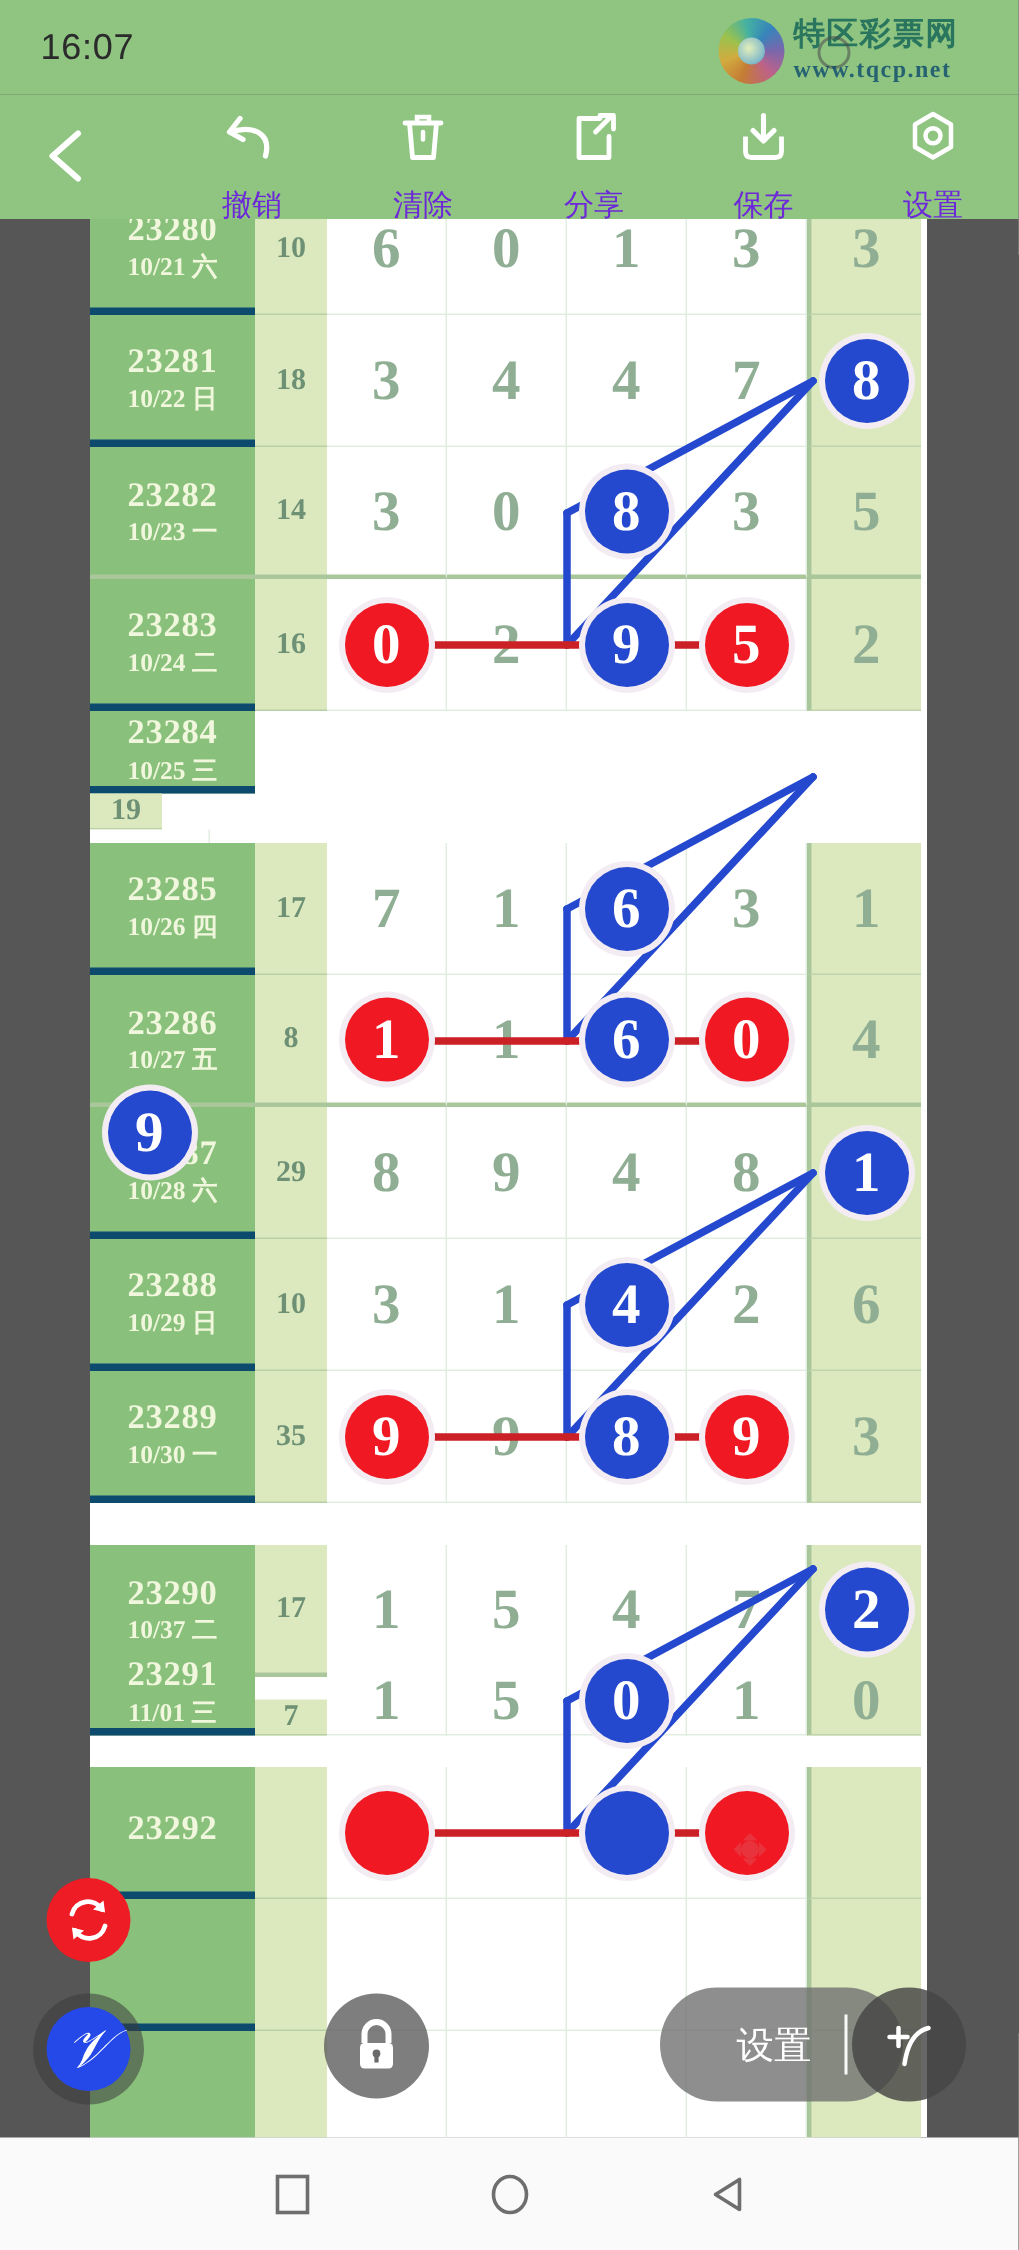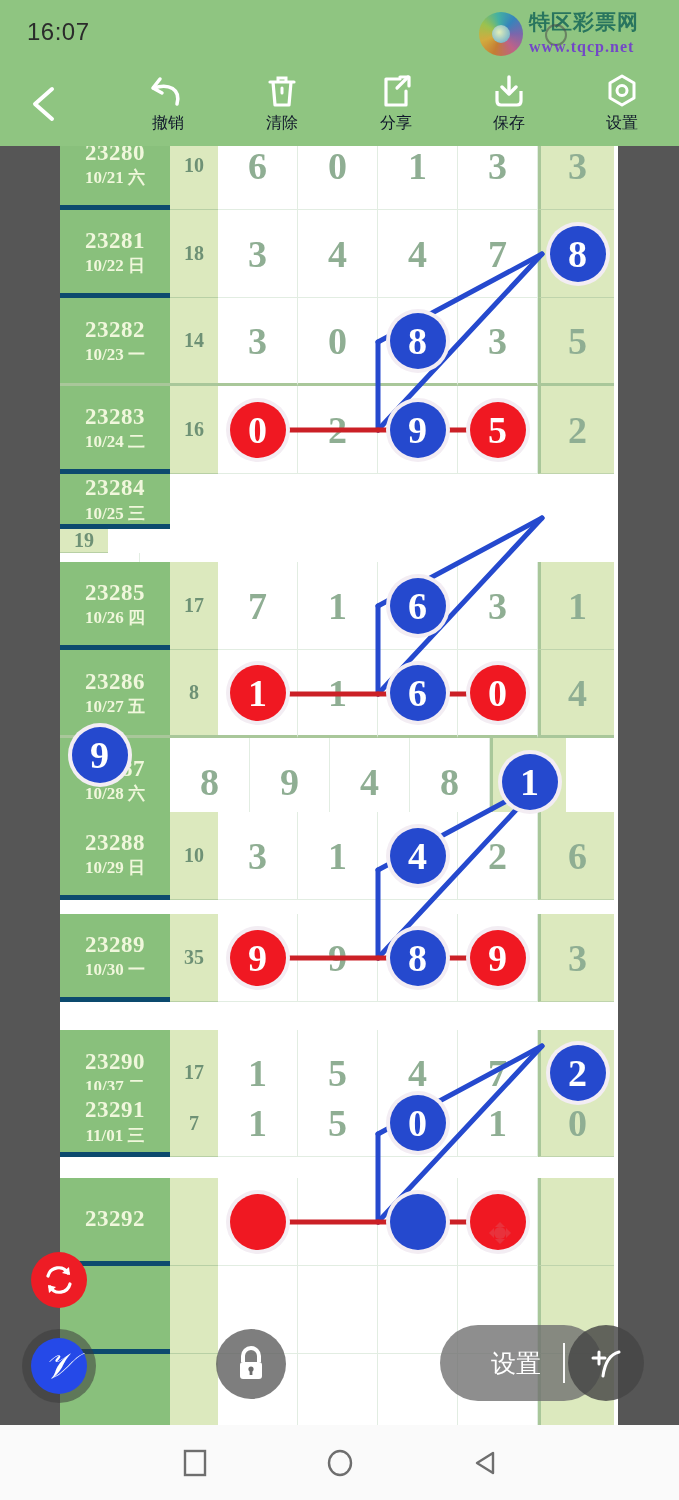--- a/index.html
+++ b/index.html
@@ -41,21 +41,21 @@
     background: radial-gradient(circle at 40% 40%, #eaf3c0, #7fb8d0 70%, #3c8bb5);
   }
   .logo-text {
     position: absolute; left: 58px; top: 2px;
     font-size: 21px; font-weight: bold; color: #1b6b5a;
     letter-spacing: 1px; opacity: 0.88;
     font-family: "DejaVu Sans", sans-serif;
   }
   .logo-url {
     position: absolute; left: 58px; top: 32px;
-    font-size: 16px; font-weight: bold; color: #6d28d9;
+    font-size: 16px; font-weight: bold; color: #0c4a6e;
     letter-spacing: 1px; opacity: 0.8;
     font-family: "Liberation Serif", serif;
   }
   .logo-clock {
     position: absolute; left: 74px; top: 18px;
     width: 22px; height: 22px; border: 2px solid #4a4a4a; border-radius: 50%;
     opacity: 0.55;
   }
 
   
@@ -66,21 +66,21 @@
   .back-btn {
     position: absolute; left: 25px; top: 18px; width: 42px; height: 46px;
     cursor: pointer;
   }
   .tool {
     position: absolute; top: 8px; width: 110px; height: 72px;
     text-align: center; cursor: pointer;
   }
   .tool .ticon { display: block; height: 40px; }
   .tool .tlabel {
-    display: block; font-size: 16px; color: #0f172a; margin-top: 2px;
+    display: block; font-size: 20px; color: #6d28d9; margin-top: 12px;
     font-family: "DejaVu Sans", sans-serif;
   }
   #tool0 { left: 113px; } #tool1 { left: 227px; }
   #tool2 { left: 341px; } #tool3 { left: 454px; } #tool4 { left: 567px; }
 
   
   .board {
     position: absolute; left: 0; top: 146px; width: 679px; height: 1279px;
     background: #565656; overflow: hidden;
   }
@@ -474,38 +474,39 @@
           </div>
           <div class="c-last">
             <span>4</span>
           </div>
         </div>
         <div class="row" style="top: 592px; height: 88px;">
           <div class="c-issue">
             <span class="no">23287</span>
             <span class="dt">10/28 六</span>
           </div>
+          <div class="c-sum">29</div>
           <div class="c-d">
             <span>8</span>
           </div>
           <div class="c-d">
             <span>9</span>
           </div>
           <div class="c-d">
             <span>4</span>
           </div>
           <div class="c-d">
             <span>8</span>
           </div>
           <div class="c-last">
             <span>1</span>
             <div class="ball blue">1</div>
           </div>
         </div>
-        <div class="row" style="top: 666px; height: 88px;">
+        <div class="row" style="top: 680px; height: 88px;">
           <div class="c-issue">
             <span class="no">23288</span>
             <span class="dt">10/29 日</span>
           </div>
           <div class="c-sum">10</div>
           <div class="c-d">
             <span>3</span>
           </div>
           <div class="c-d">
             <span>1</span>
@@ -562,21 +563,21 @@
             <span>4</span>
           </div>
           <div class="c-d">
             <span>7</span>
           </div>
           <div class="c-last">
             <span>2</span>
             <div class="ball blue">2</div>
           </div>
         </div>
-        <div class="row" style="top: 944px; height: 67px;">
+        <div class="row" style="top: 944px; height: 67px; align-items: flex-end;">
           <div class="c-issue">
             <span class="no">23291</span>
             <span class="dt">11/01 三</span>
           </div>
           <div class="c-sum">7</div>
           <div class="c-d">
             <span>1</span>
           </div>
           <div class="c-d">
             <span>5</span>

